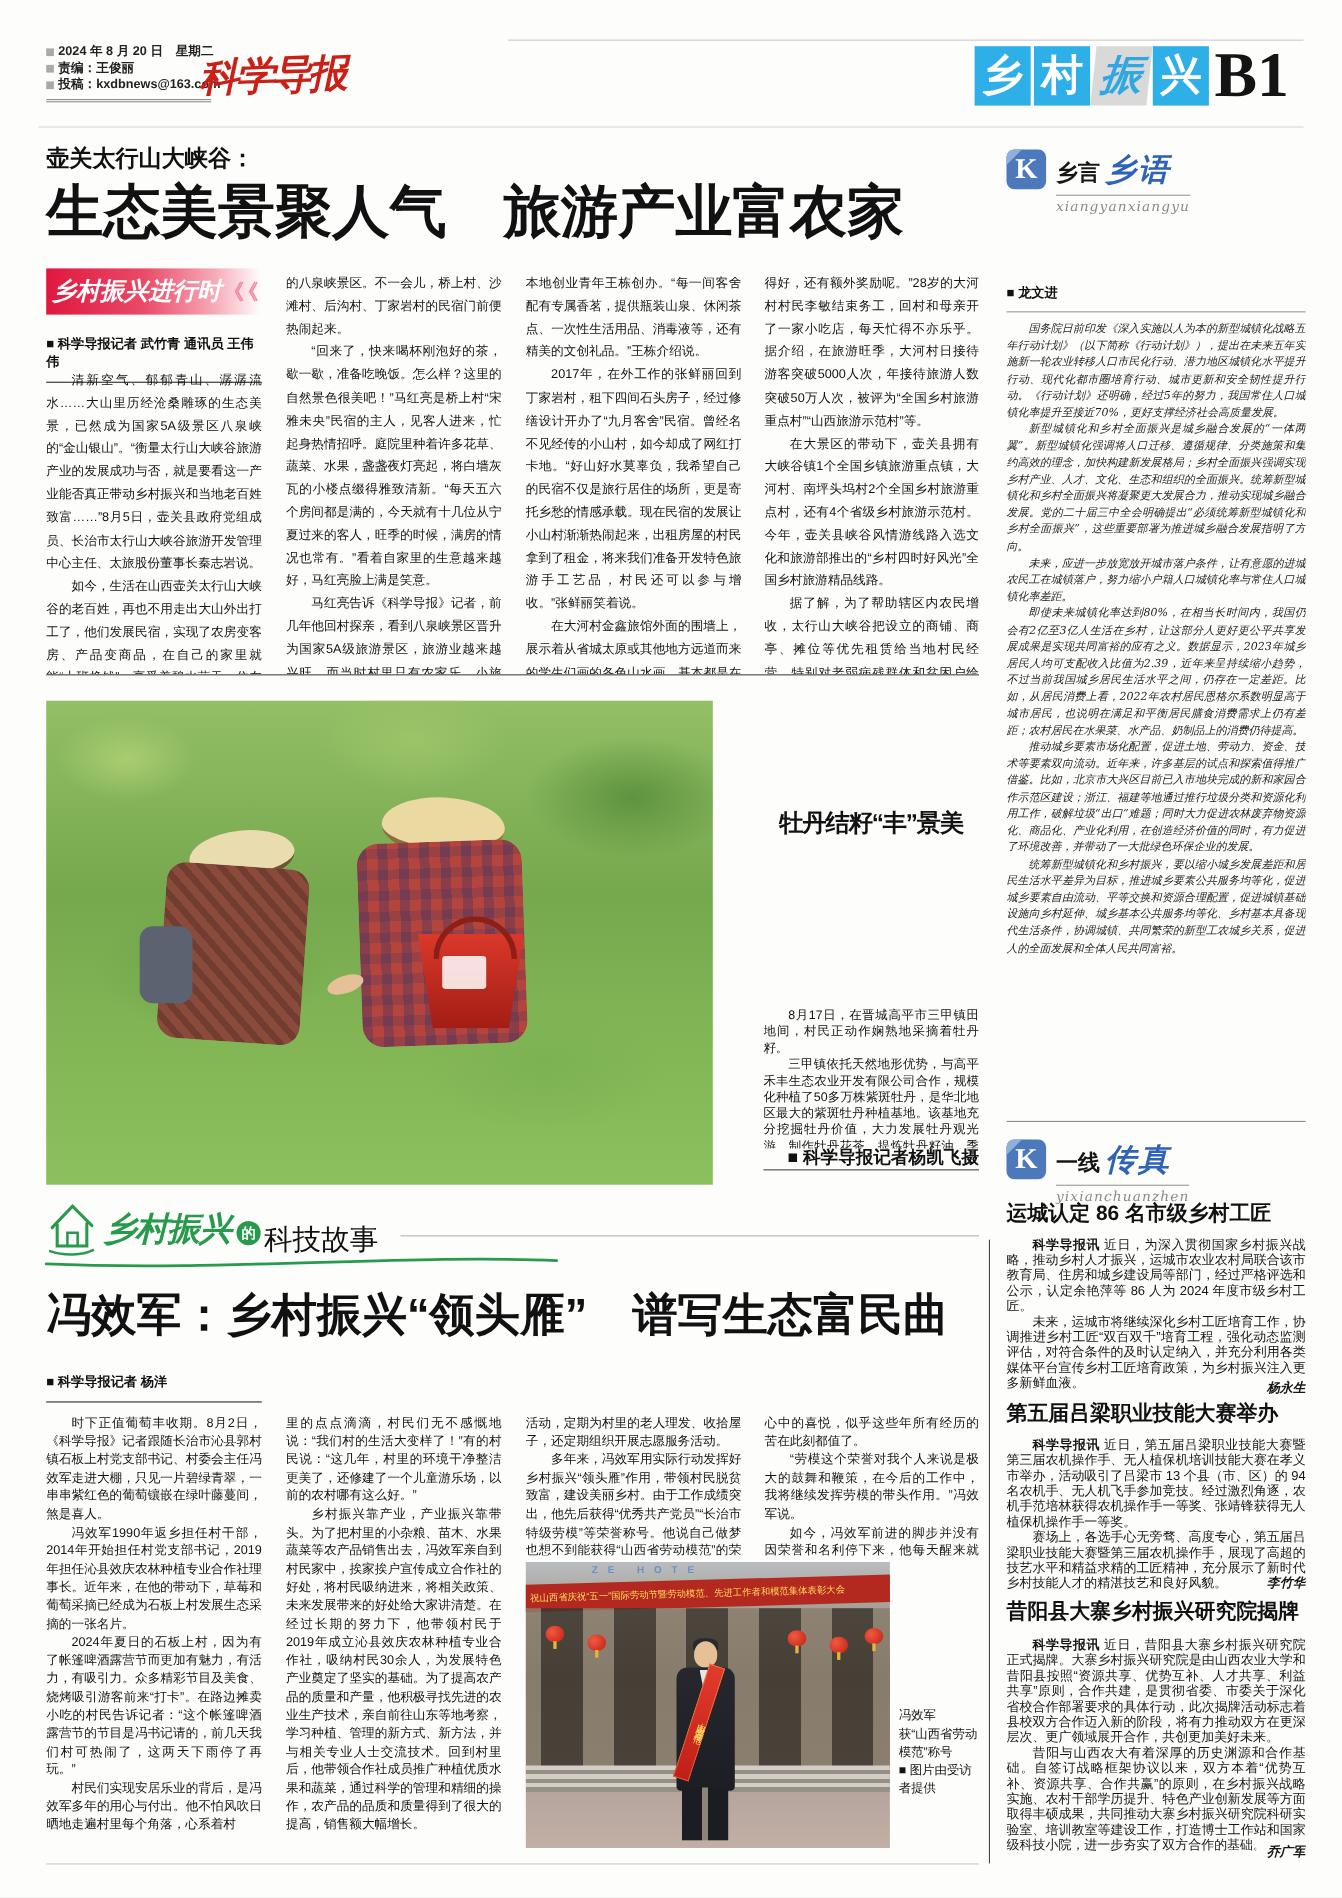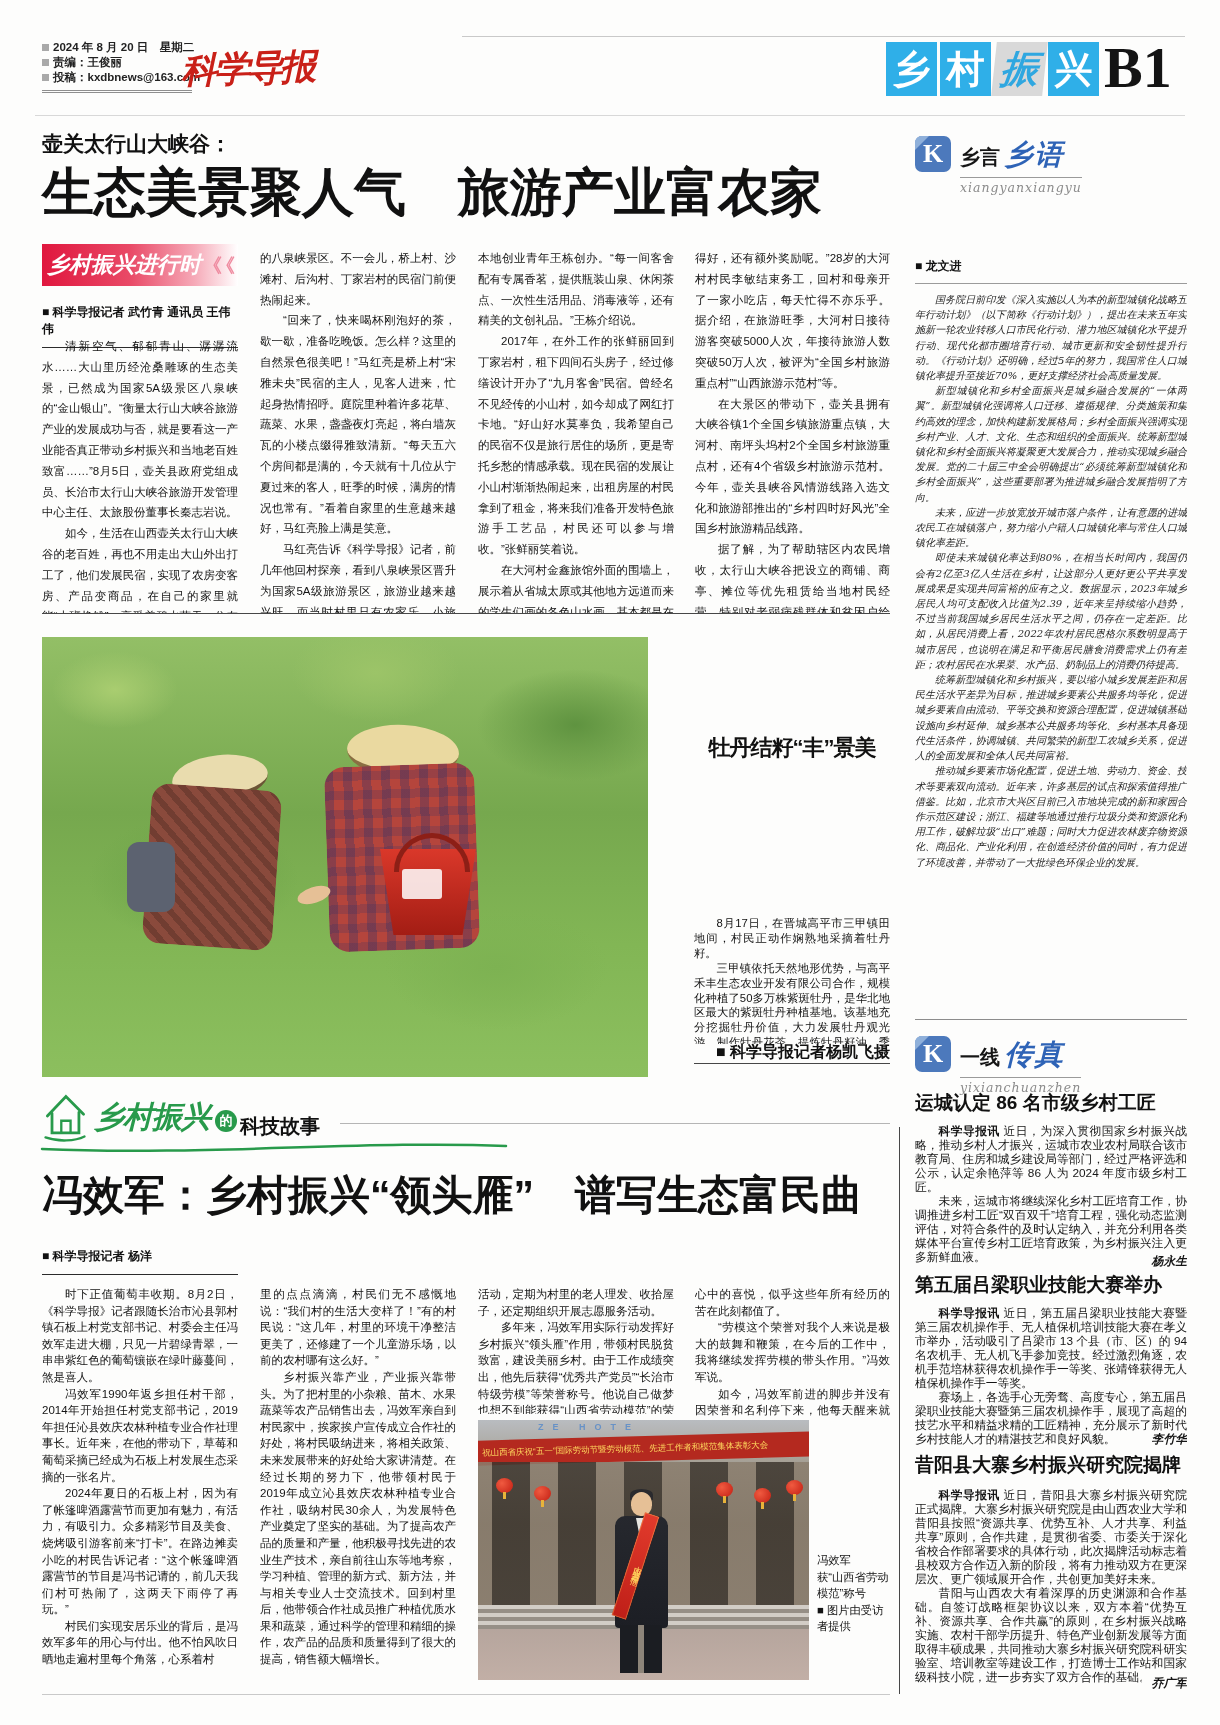--- a/index.html
+++ b/index.html
@@ -50,21 +50,21 @@
   .man-hair{position:absolute;left:152px;top:69px;width:23px;height:11px;border-radius:50% 50% 0 0;background:#2a2a2e;}
   .man-body{position:absolute;left:137px;top:96px;width:53px;height:112px;border-radius:10px 10px 4px 4px;background:linear-gradient(180deg,#26282e,#1c1e24);}
   .man-shirt{position:absolute;left:158px;top:98px;width:12px;height:30px;background:#e8e6e2;clip-path:polygon(0 0,100% 0,50% 100%);}
   .sash{position:absolute;left:150px;top:92px;width:15px;height:108px;background:linear-gradient(180deg,#e23b2c,#bf1f18);transform:rotate(18deg);writing-mode:vertical-rl;color:#ffd95e;font-size:8px;letter-spacing:2px;text-align:center;box-shadow:0 0 0 1px rgba(255,215,94,.35) inset;}
   .legs{position:absolute;left:142px;top:205px;width:42px;height:48px;background:linear-gradient(90deg,#1b1d22 0 18px,#8d857a 18px 24px,#1b1d22 24px 42px);}
   
   .secline{left:42px;top:1123px;width:848px;background:#b5b5b5;}
   .glogo{left:42px;top:1086px;height:62px;background:#fdfdfc;display:flex;align-items:center;padding:0 20px 0 0;}
   .gtext{font-size:30px;font-weight:900;font-style:italic;color:#289a4b;letter-spacing:-1px;margin-left:6px;text-align:center;}
   .gde{width:22px;height:22px;border-radius:50%;background:#289a4b;color:#fff;font-size:13px;font-weight:700;text-align:center;line-height:22px;margin:8px 3px 0 5px;}
-  .gsci{font-size:20px;font-weight:700;color:#111;margin-top:18px;}
+  .gsci{font-size:26px;font-weight:400;color:#111;margin-top:18px;}
   .headline2{left:42px;top:1168px;width:840px;font-size:41px;font-weight:900;white-space:nowrap;}
   
   .klogo{display:flex;align-items:flex-start;}
   .ktile{position:relative;width:36px;height:36px;border-radius:7px;background:#4c79bc;color:#fff;font-family:"Liberation Serif",serif;font-size:26px;font-weight:700;text-align:center;line-height:36px;flex:0 0 auto;}
   .ktile::before{content:"";position:absolute;left:0;top:0;border:7px solid transparent;border-left-color:#8fb0da;border-top-color:#8fb0da;border-radius:7px 0 0 0;}
   .klabels{margin-left:9px;}
   .klabrow{border-bottom:1px solid #9a9a9a;padding:0 14px 3px 0;white-space:nowrap;}
   .lab-black{font-size:20px;font-weight:800;color:#151515;}
   .lab-blue{font-size:28px;font-weight:800;font-style:italic;color:#2e63b6;letter-spacing:2px;}
   .pinyin{font-family:"DejaVu Serif",serif;font-style:italic;font-size:12.5px;color:#8a8a8a;letter-spacing:1px;margin-top:2px;}
@@ -242,22 +242,22 @@
       <div class="pinyin">xiangyanxiangyu</div>
     </div>
   </div>
 
   <div class="abs ebyline">■ 龙文进</div>
   <div class="jcol ebody">
       <p>国务院日前印发《深入实施以人为本的新型城镇化战略五年行动计划》（以下简称《行动计划》），提出在未来五年实施新一轮农业转移人口市民化行动、潜力地区城镇化水平提升行动、现代化都市圈培育行动、城市更新和安全韧性提升行动。《行动计划》还明确，经过5年的努力，我国常住人口城镇化率提升至接近70%，更好支撑经济社会高质量发展。</p>
       <p>新型城镇化和乡村全面振兴是城乡融合发展的“一体两翼”。新型城镇化强调将人口迁移、遵循规律、分类施策和集约高效的理念，加快构建新发展格局；乡村全面振兴强调实现乡村产业、人才、文化、生态和组织的全面振兴。统筹新型城镇化和乡村全面振兴将凝聚更大发展合力，推动实现城乡融合发展。党的二十届三中全会明确提出“必须统筹新型城镇化和乡村全面振兴”，这些重要部署为推进城乡融合发展指明了方向。</p>
       <p>未来，应进一步放宽放开城市落户条件，让有意愿的进城农民工在城镇落户，努力缩小户籍人口城镇化率与常住人口城镇化率差距。</p>
       <p>即使未来城镇化率达到80%，在相当长时间内，我国仍会有2亿至3亿人生活在乡村，让这部分人更好更公平共享发展成果是实现共同富裕的应有之义。数据显示，2023年城乡居民人均可支配收入比值为2.39，近年来呈持续缩小趋势，不过当前我国城乡居民生活水平之间，仍存在一定差距。比如，从居民消费上看，2022年农村居民恩格尔系数明显高于城市居民，也说明在满足和平衡居民膳食消费需求上仍有差距；农村居民在水果菜、水产品、奶制品上的消费仍待提高。</p>
+      <p>推动城乡要素市场化配置，促进土地、劳动力、资金、技术等要素双向流动。近年来，许多基层的试点和探索值得推广借鉴。比如，北京市大兴区目前已入市地块完成的新和家园合作示范区建设；浙江、福建等地通过推行垃圾分类和资源化利用工作，破解垃圾“出口”难题；同时大力促进农林废弃物资源化、商品化、产业化利用，在创造经济价值的同时，有力促进了环境改善，并带动了一大批绿色环保企业的发展。</p>
       <p>统筹新型城镇化和乡村振兴，要以缩小城乡发展差距和居民生活水平差异为目标，推进城乡要素公共服务均等化，促进城乡要素自由流动、平等交换和资源合理配置，促进城镇基础设施向乡村延伸、城乡基本公共服务均等化、乡村基本具备现代生活条件，协调城镇、共同繁荣的新型工农城乡关系，促进人的全面发展和全体人民共同富裕。</p>
-      <p>推动城乡要素市场化配置，促进土地、劳动力、资金、技术等要素双向流动。近年来，许多基层的试点和探索值得推广借鉴。比如，北京市大兴区目前已入市地块完成的新和家园合作示范区建设；浙江、福建等地通过推行垃圾分类和资源化利用工作，破解垃圾“出口”难题；同时大力促进农林废弃物资源化、商品化、产业化利用，在创造经济价值的同时，有力促进了环境改善，并带动了一大批绿色环保企业的发展。</p>
     </div>
 
   <div class="hair" style="left:915px;top:1019px;width:272px;background:#8c8c8c;"></div>
 
   <div class="abs klogo" style="left:915px;top:1036px;">
     <div class="ktile">K</div>
     <div class="klabels">
       <div class="klabrow">
         <span class="lab-black">一线</span>
         <span class="lab-blue">传真</span>

